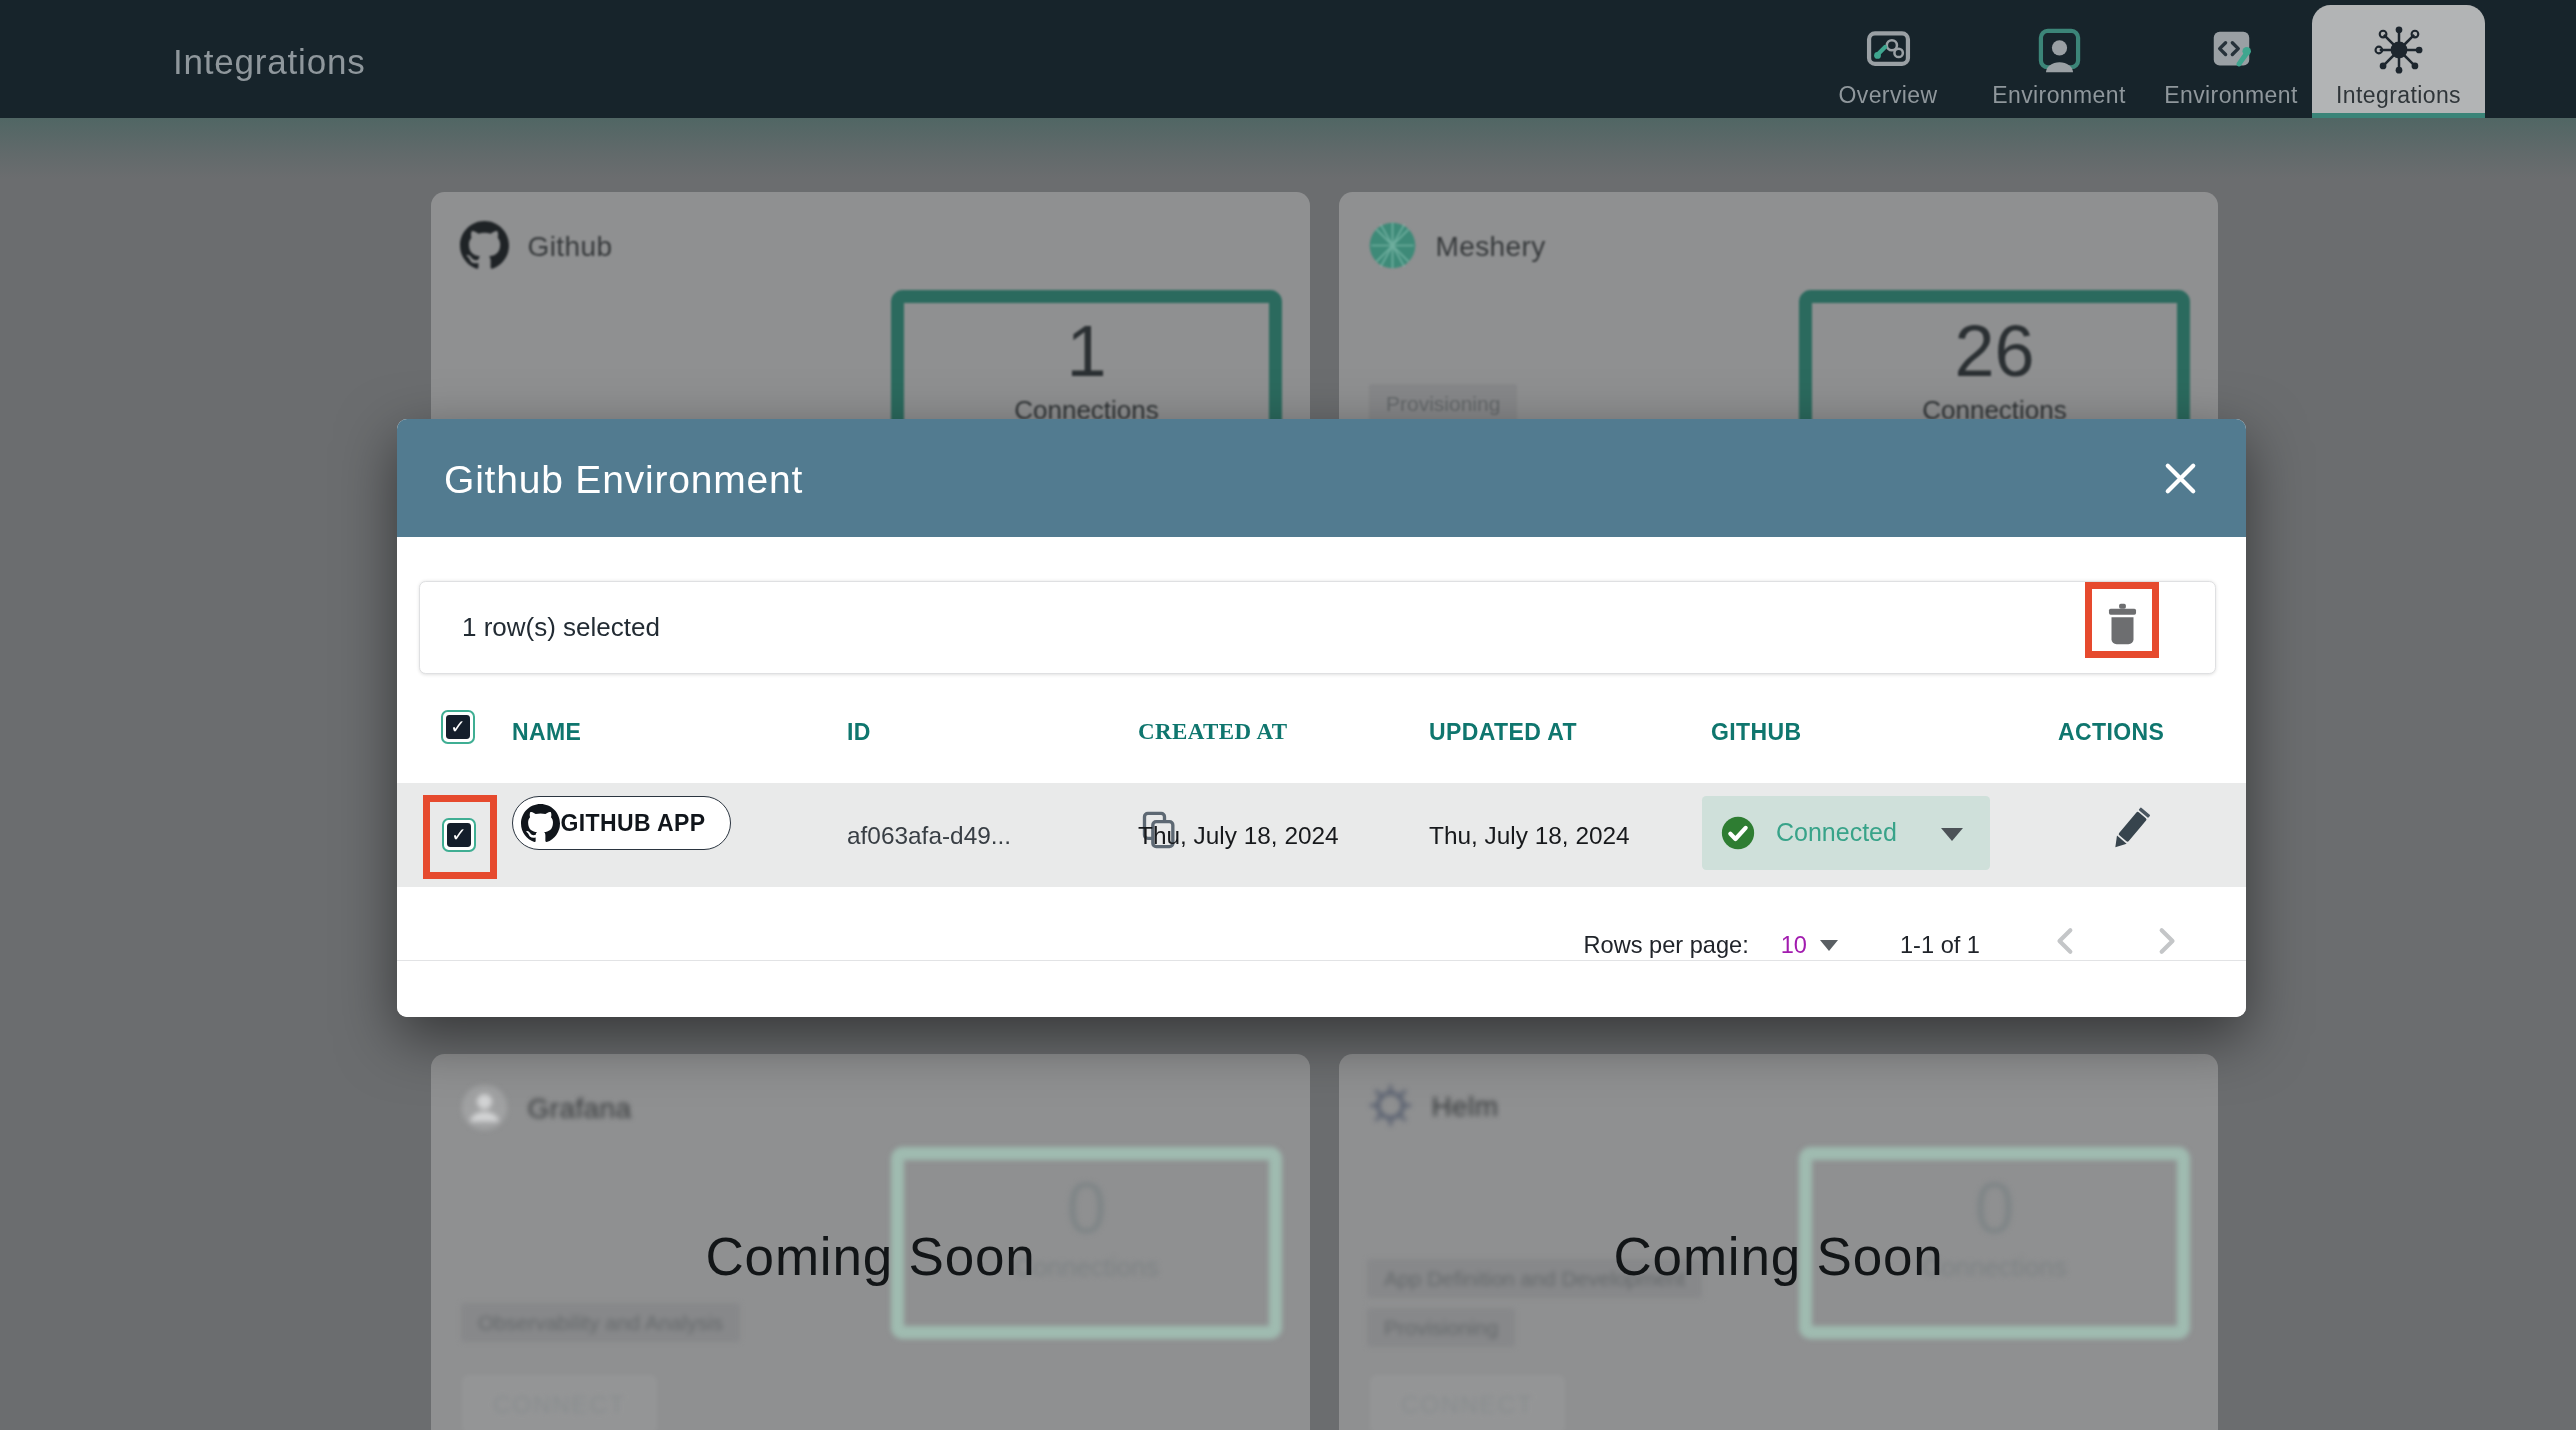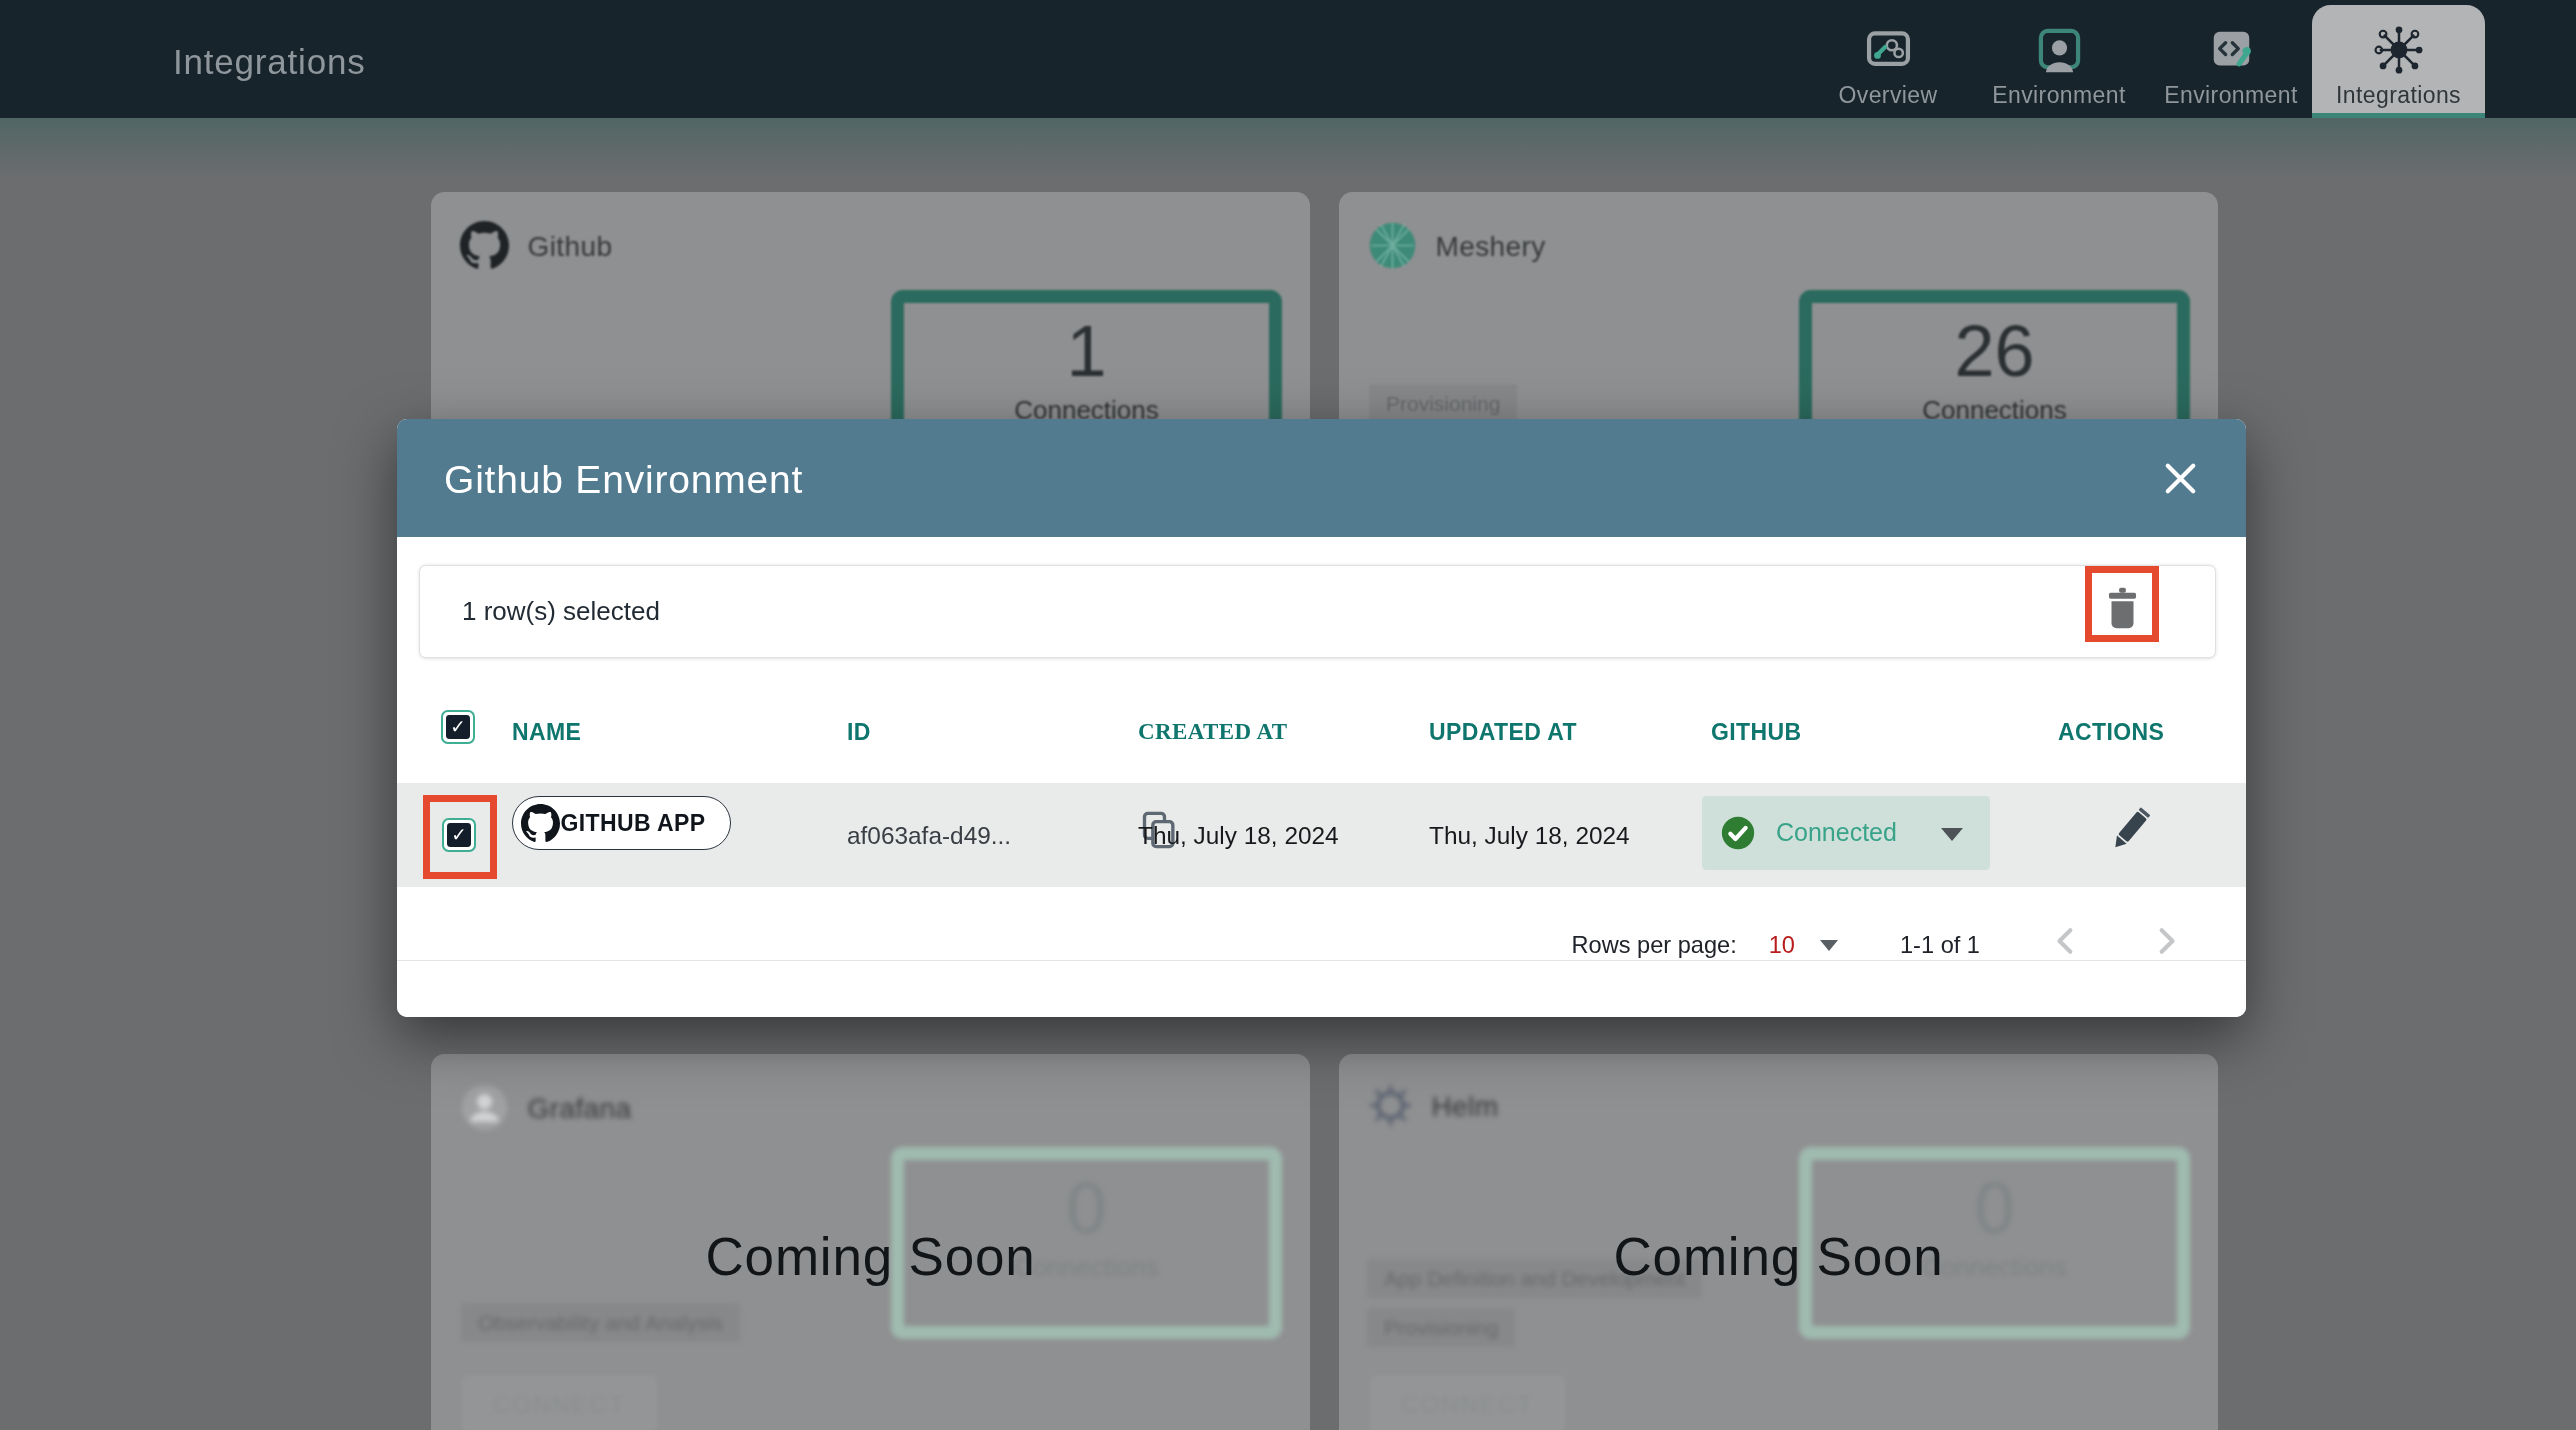--- a/index.html
+++ b/index.html
@@ -34,21 +34,21 @@
   .connect-btn{position:absolute;left:32px;top:322px;padding:13.5px 29px;font-size:24.4px;letter-spacing:1.7px;color:#898d8f;background:rgba(255,255,255,0.05);border:0.8px solid rgba(255,255,255,0.08);border-radius:5px;}
   .coming-soon{position:absolute;left:0;right:0;top:172px;text-align:center;font-size:53px;color:#121517;letter-spacing:0.8px;}
 
   
   .modal{position:absolute;left:397px;top:419px;width:1849px;height:598px;border-radius:10px;background:#ffffff;box-shadow:0 20px 59px rgba(0,0,0,0.5);z-index:40;}
   .modal-header{position:absolute;left:0;top:0;right:0;height:118px;background:#527b90;border-radius:10px 10px 0 0;}
   .modal-title{position:absolute;left:47px;top:39px;font-size:39px;color:#ffffff;font-weight:400;letter-spacing:0.8px;}
   .modal-close{position:absolute;right:44px;top:37px;width:44px;height:44px;cursor:pointer;display:flex;align-items:center;justify-content:center;}
   .modal-body{position:absolute;left:0;top:118px;right:0;bottom:0;background:#fff;border-radius:0 0 10px 10px;}
 
-  .toolbar{position:absolute;left:22px;right:30px;top:28px;height:93px;border:0.8px solid #dfe0e2;border-radius:6.7px;box-shadow:0 0.8px 3.4px rgba(0,0,0,0.12);background:#fff;}
+  .toolbar{position:absolute;left:22px;right:30px;top:44px;height:93px;border:0.8px solid #dfe0e2;border-radius:6.7px;box-shadow:0 0.8px 3.4px rgba(0,0,0,0.12);background:#fff;}
   .toolbar-text{position:absolute;left:42px;top:30px;font-size:26px;color:#222b33;}
   .anno-box{position:absolute;border:7.6px solid #e64a2e;}
   .anno-trash{right:56px;top:0;width:74px;height:76px;}
   .trash-btn{position:absolute;right:66px;top:15px;width:54px;height:54px;display:flex;align-items:center;justify-content:center;cursor:pointer;}
 
   .th{position:absolute;font-size:23px;font-weight:700;color:#0f766e;letter-spacing:0.4px;top:182px;}
   .checkbox{width:34px;height:34px;border:2.5px solid #3fae93;border-radius:6.7px;display:flex;align-items:center;justify-content:center;background:#fff;}
   .checkbox .inner{width:23.6px;height:23.6px;background:#141e2b;border-radius:3.4px;color:#fff;font-size:18.5px;font-weight:700;display:flex;align-items:center;justify-content:center;}
   .cb-head{position:absolute;left:44px;top:173px;}
   .row{position:absolute;left:0;right:0;top:246px;height:104px;background:#e9eaea;}
@@ -60,21 +60,21 @@
   .id-cell{color:#383e44;}
   .copy-btn{position:absolute;left:744px;top:273px;width:37px;height:40px;cursor:pointer;}
   .status-chip{position:absolute;left:1305px;top:259px;width:288px;height:74px;background:#cfe0da;border-radius:4.2px;cursor:pointer;}
   .status-chip .slabel{position:absolute;left:74px;top:22px;font-size:25px;color:#38a389;}
   .status-chip .scheck{position:absolute;left:18.5px;top:20px;}
   .status-chip .scaret{position:absolute;right:27px;top:32px;width:0;height:0;border-left:11px solid transparent;border-right:11px solid transparent;border-top:13.5px solid #4c5257;}
   .edit-btn{position:absolute;left:1707px;top:268px;width:51px;height:54px;cursor:pointer;}
 
   .pagination{position:absolute;right:0;top:350px;height:72px;display:flex;align-items:flex-end;padding-right:60px;}
   .pg-label{font-size:23.6px;color:#20242a;}
-  .pg-value{margin-left:32px;font-size:23.6px;color:#b91c1c;display:flex;align-items:center;gap:25px;cursor:pointer;}
+  .pg-value{margin-left:32px;font-size:23.6px;color:#a21caf;display:flex;align-items:center;gap:13px;cursor:pointer;}
   .pg-caret{width:0;height:0;border-left:9.3px solid transparent;border-right:9.3px solid transparent;border-top:11px solid #5a5f63;}
   .pg-range{margin-left:62px;font-size:23.6px;color:#20242a;}
   .pg-btn{margin-left:66px;width:37px;height:37px;display:flex;align-items:center;justify-content:center;cursor:pointer;}
   .divider{position:absolute;left:0;right:0;top:423px;height:0.8px;background:#e2e3e5;}
 </style>
 </head>
 <body>
 
 <div id="stage">
 

